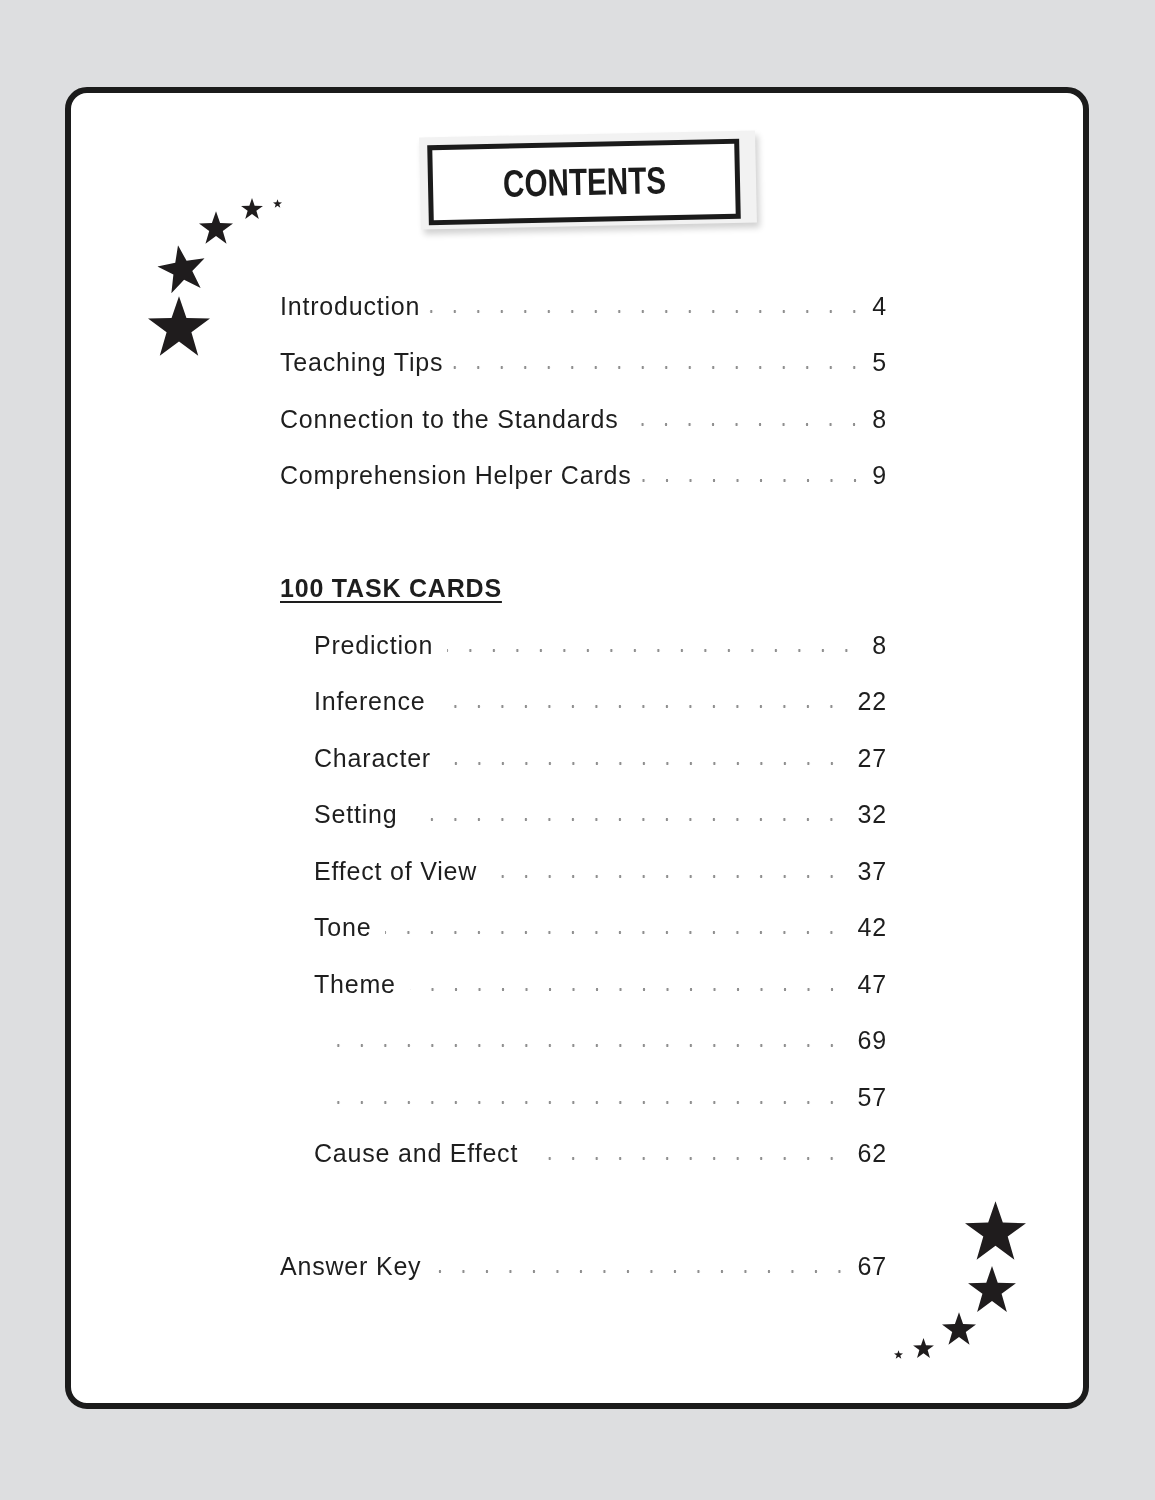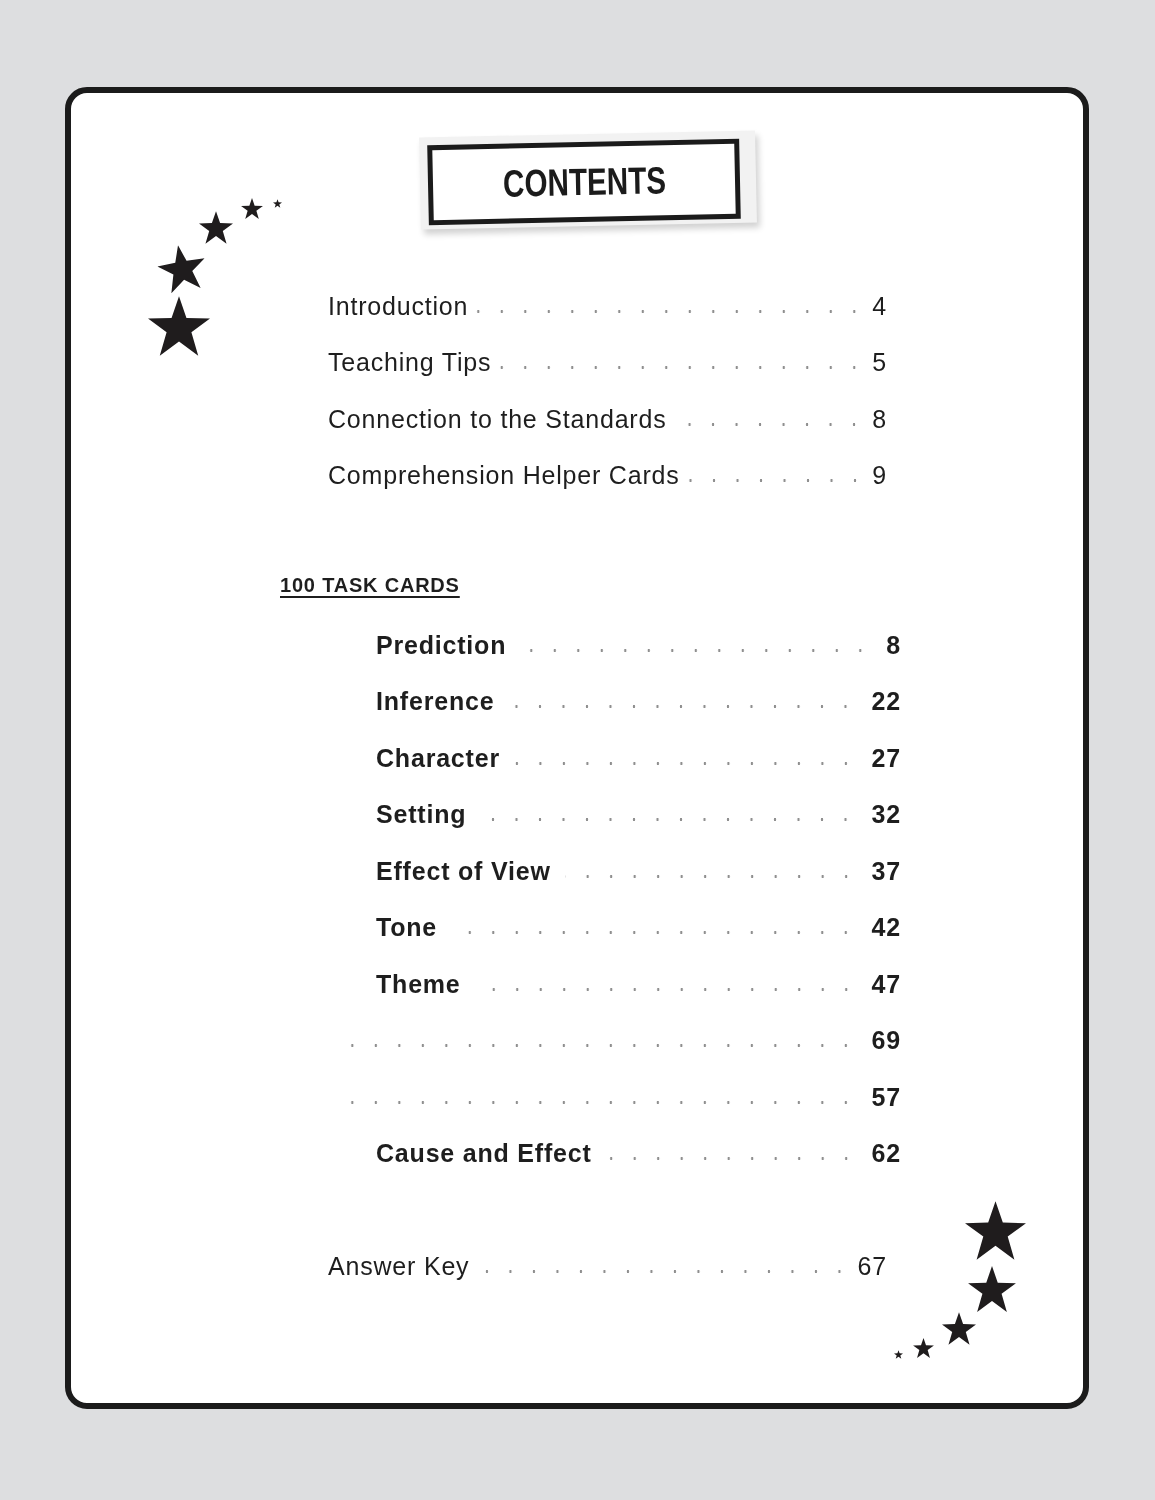--- a/index.html
+++ b/index.html
@@ -44,21 +44,21 @@
     transform: scaleX(0.78);
     color: #1b1b1b;
   }
   .toc-row {
     position: absolute;
     display: flex;
     align-items: baseline;
     font-size: 25px;
     letter-spacing: 0.8px;
   }
-  .toc-row .label { white-space: nowrap; margin-left: 48px; }
+  .toc-row .label { white-space: nowrap; }
   .toc-row .dots {
     flex: 1;
     margin: 0 6px;
     border-bottom: 3px dotted #9a9a9a;
     height: 0;
     transform: translateY(-2px);
     border-image: none;
     background: none;
   }
   .toc-row .dots {
@@ -66,25 +66,25 @@
     height: 3px;
     background-image: radial-gradient(circle, #8f8f8f 1.2px, transparent 1.5px);
     background-size: 23.5px 3px;
     background-repeat: repeat-x;
     background-position: right center;
     align-self: flex-end;
     margin-bottom: 6px;
   }
   .toc-row .page-num { white-space: nowrap; }
   .main-row { left: 280px; width: 607px; font-weight: 400; }
-  .sub-row { left: 328px; width: 573px; font-weight: 700; gap: 8px; }
+  .sub-row { left: 314px; width: 573px; font-weight: 400; gap: 8px; }
   .section-heading {
     position: absolute;
     left: 280px; top: 574px;
-    font-size: 20px;
+    font-size: 25px;
     font-weight: 700;
     letter-spacing: 0.8px;
     text-decoration: underline;
     text-underline-offset: 4px;
     text-decoration-thickness: 2px;
   }
   .star {
     position: absolute;
     fill: #1f1c1d;
   }

